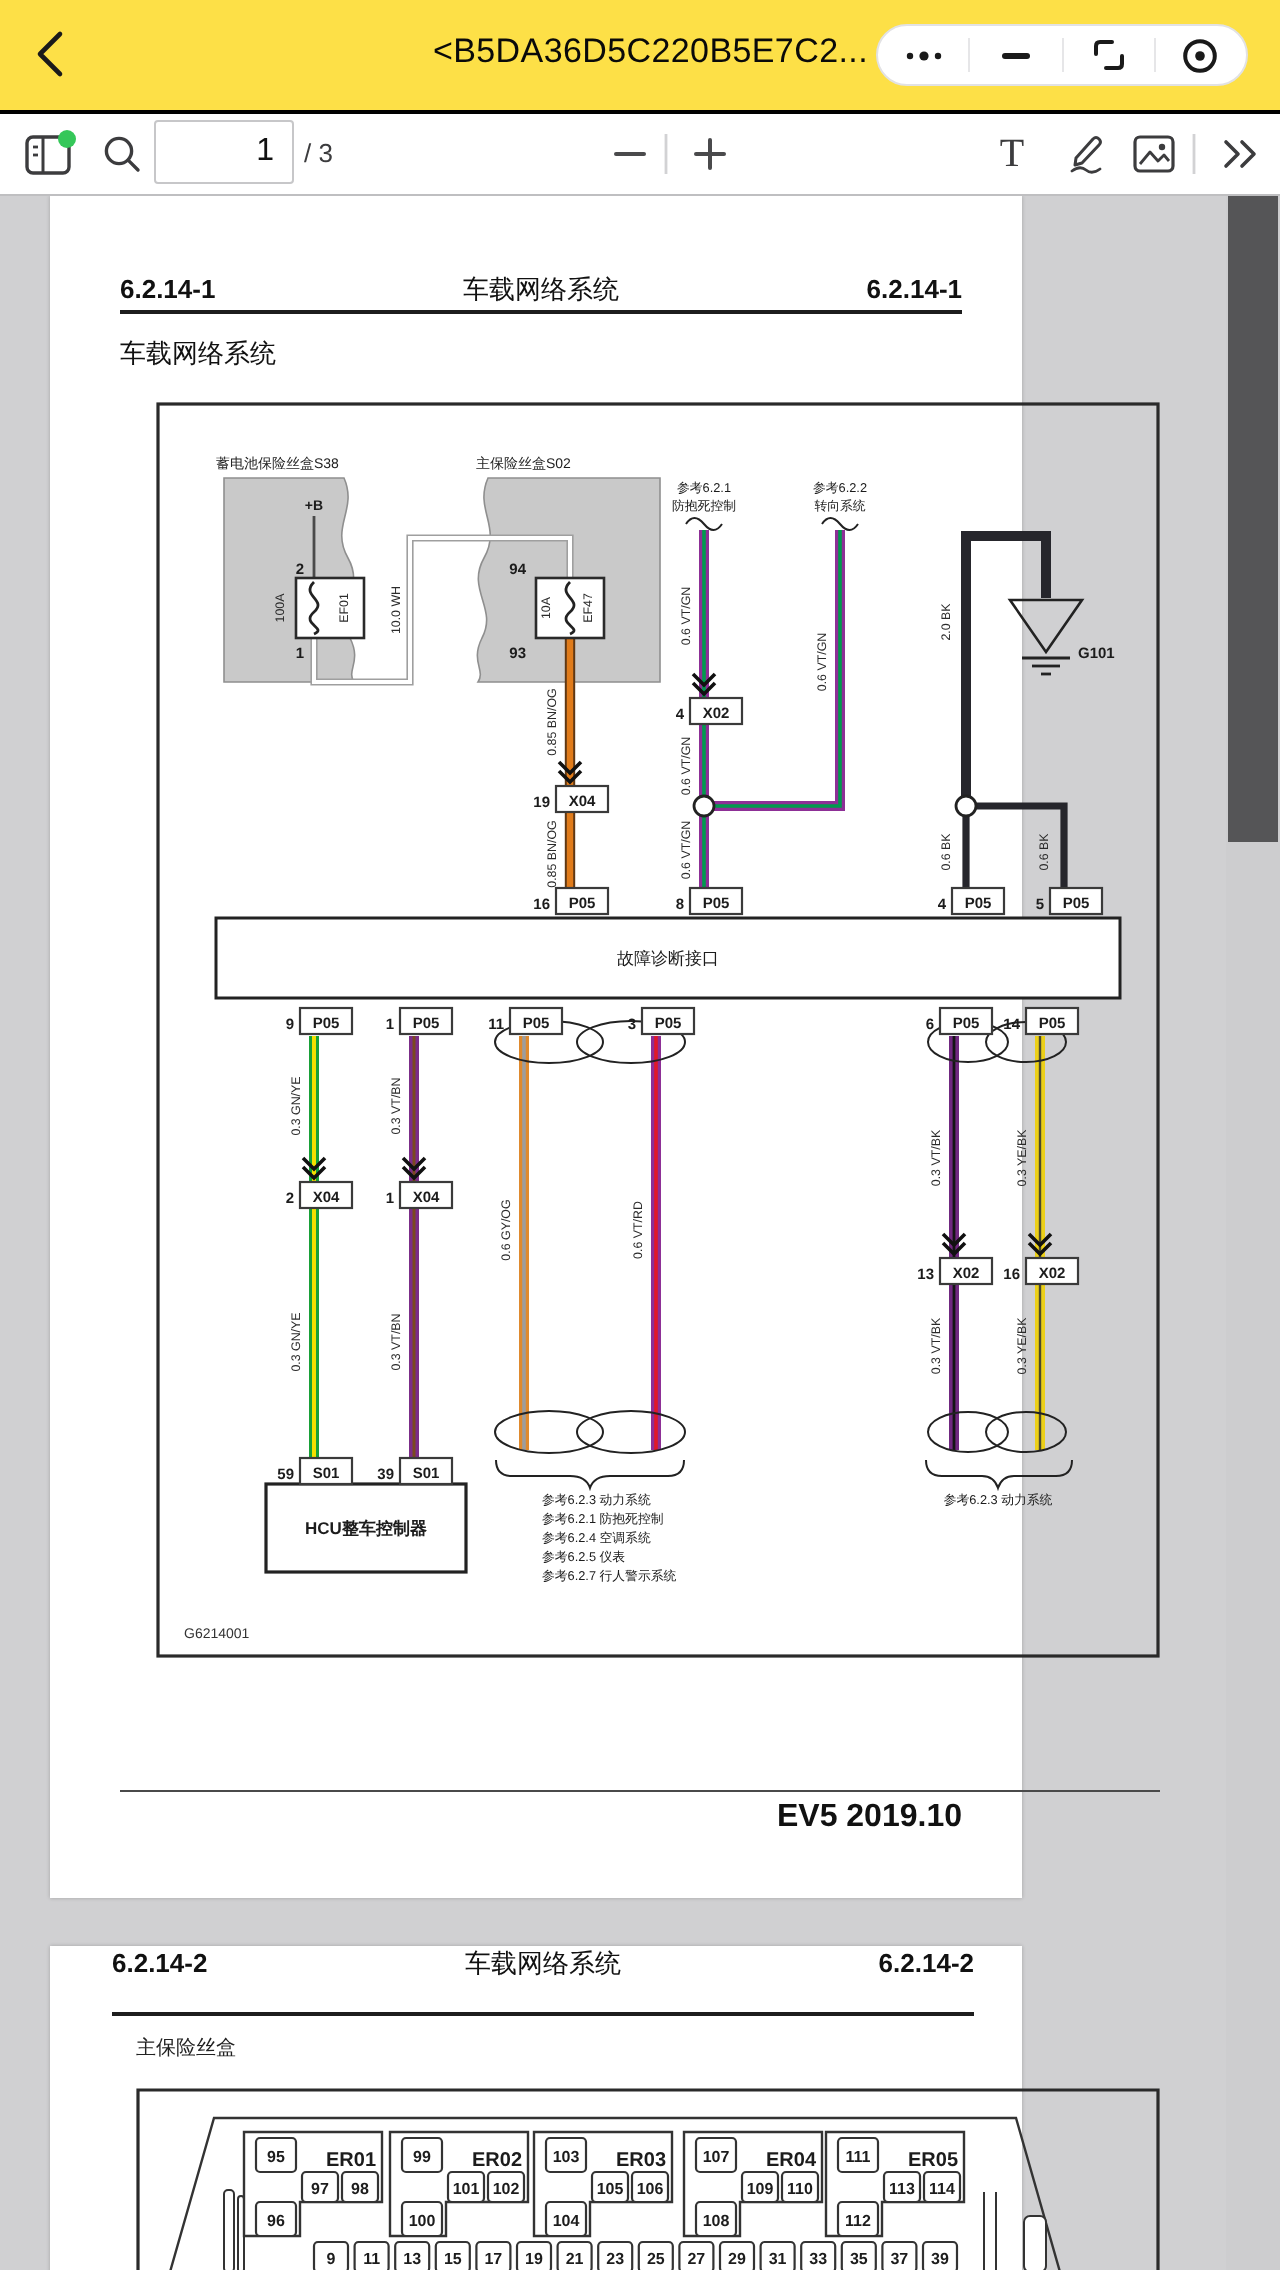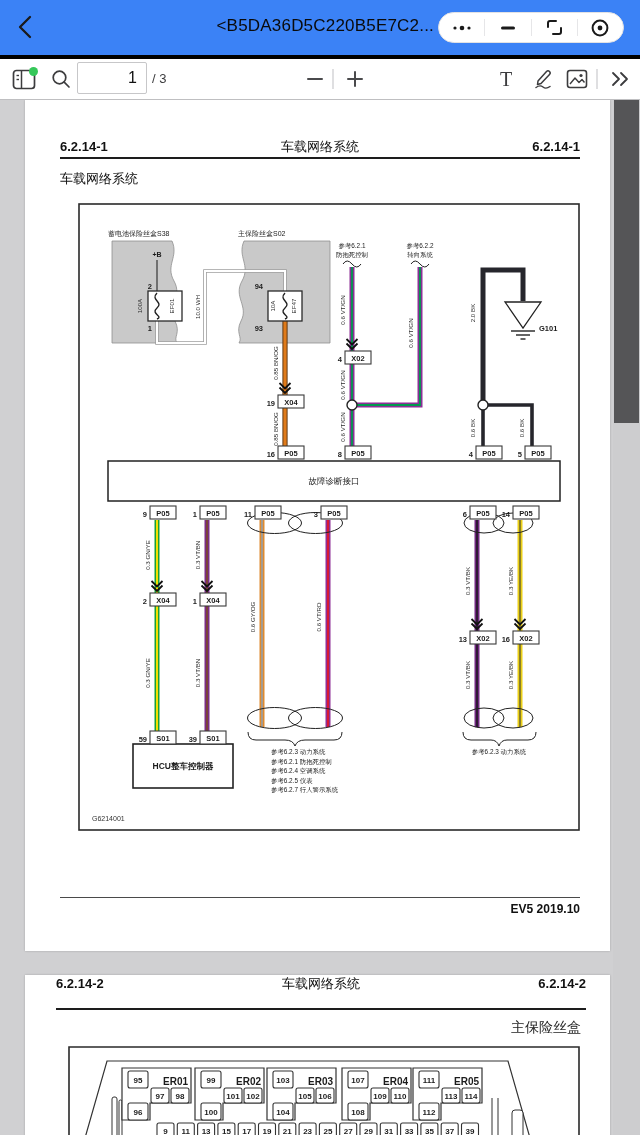--- a/index.html
+++ b/index.html
@@ -2,21 +2,21 @@
 <html><head>
 <meta charset="utf-8">
 <style>
   html,body{margin:0;padding:0}
   body{
     width:640px;height:1135px;overflow:hidden;background:#fff;
     font-family:"Liberation Sans","DejaVu Sans",sans-serif;
     -webkit-font-smoothing:antialiased;position:relative;
   }
   
-  .titlebar{height:55px;position:relative;background:#3b82f6;border-bottom:4px solid #000000}
+  .titlebar{height:55px;position:relative;background:#fde047;border-bottom:2px solid #000000}
   .back-btn{position:absolute;left:14px;top:14px;width:26px;height:26px;cursor:pointer}
   .app-title{
     position:absolute;right:206px;top:16px;font-size:17px;color:#0a0a0a;
     white-space:nowrap;letter-spacing:.2px;
   }
   .capsule{
     position:absolute;right:16px;top:12px;width:186px;height:31px;
     border:1px solid #e2e2e4;border-radius:17px;background:#fff;
     display:flex;align-items:center;box-sizing:border-box;
   }
@@ -27,31 +27,31 @@
   .tool{position:absolute;top:0;height:40px;display:flex;align-items:center;justify-content:center;cursor:pointer}
   .page-input{
     position:absolute;left:77px;top:3px;width:70px;height:32px;border:1px solid #c7c7c9;
     border-radius:2px;background:#fff;text-align:right;padding:0 9px 0 4px;font-size:16px;color:#111;
     box-sizing:border-box;font-family:inherit;
   }
   .page-total{position:absolute;left:152px;top:12px;font-size:13px;color:#3c3c3e}
   .serif-t{font-family:"Liberation Serif","DejaVu Serif",serif;font-size:20px;color:#3c3c3e}
   
   .viewer{position:relative;height:1038px;background:#d0d0d2;overflow:hidden}
-  .pdf-page{position:absolute;left:25px;width:585px;background:#fff;box-shadow:0 0 2px rgba(0,0,0,.22)}
+  .pdf-page{position:absolute;left:25px;width:486px;background:#fff;box-shadow:0 0 2px rgba(0,0,0,.22)}
   .page1{top:0;height:851px}
   .page2{top:875px;height:300px}
   .hdr-row{position:absolute;left:35px;right:30px;display:flex;justify-content:space-between;align-items:baseline}
   .hdr-num{font-size:13px;font-weight:bold;color:#111}
   .hdr-cn{font-size:13px;color:#111}
   .hdr-rule{position:absolute;left:35px;right:30px;height:2px;background:#1d1d1d}
   .sec-title{position:absolute;left:35px;top:70px;font-size:13px;color:#111}
   .footer-rule{position:absolute;left:35px;width:520px;top:797px;height:1px;background:#4a4a4a}
-  .footer-txt{position:absolute;right:30px;top:802px;font-size:12px;font-weight:bold;color:#111}
-  .p2-sub{position:absolute;left:43px;width:513px;top:44px;text-align:right;font-size:14px;color:#222}
+  .footer-txt{position:absolute;right:30px;top:802px;font-size:16px;font-weight:bold;color:#111}
+  .p2-sub{position:absolute;left:43px;width:513px;top:44px;text-align:left;font-size:10px;color:#222}
   
   .sb-track{position:absolute;right:0;top:0;width:27px;height:100%;background:#cdcdcf}
   .sb-thumb{position:absolute;right:1px;top:0;width:25px;height:323px;background:#555557;cursor:pointer}
   
   svg text{font-family:"Liberation Sans","DejaVu Sans",sans-serif;fill:#1c1c1c}
   .wlab{font-size:6.2px;fill:#2b2b2b}
   .rlab{font-size:6.4px;fill:#1c1c1c}
   .pin{font-size:7.5px;font-weight:bold}
   .tagname{font-size:7.5px;font-weight:bold;text-anchor:middle}
   .tagbox{fill:#fff;stroke:#3a3a3a;stroke-width:1.1}

